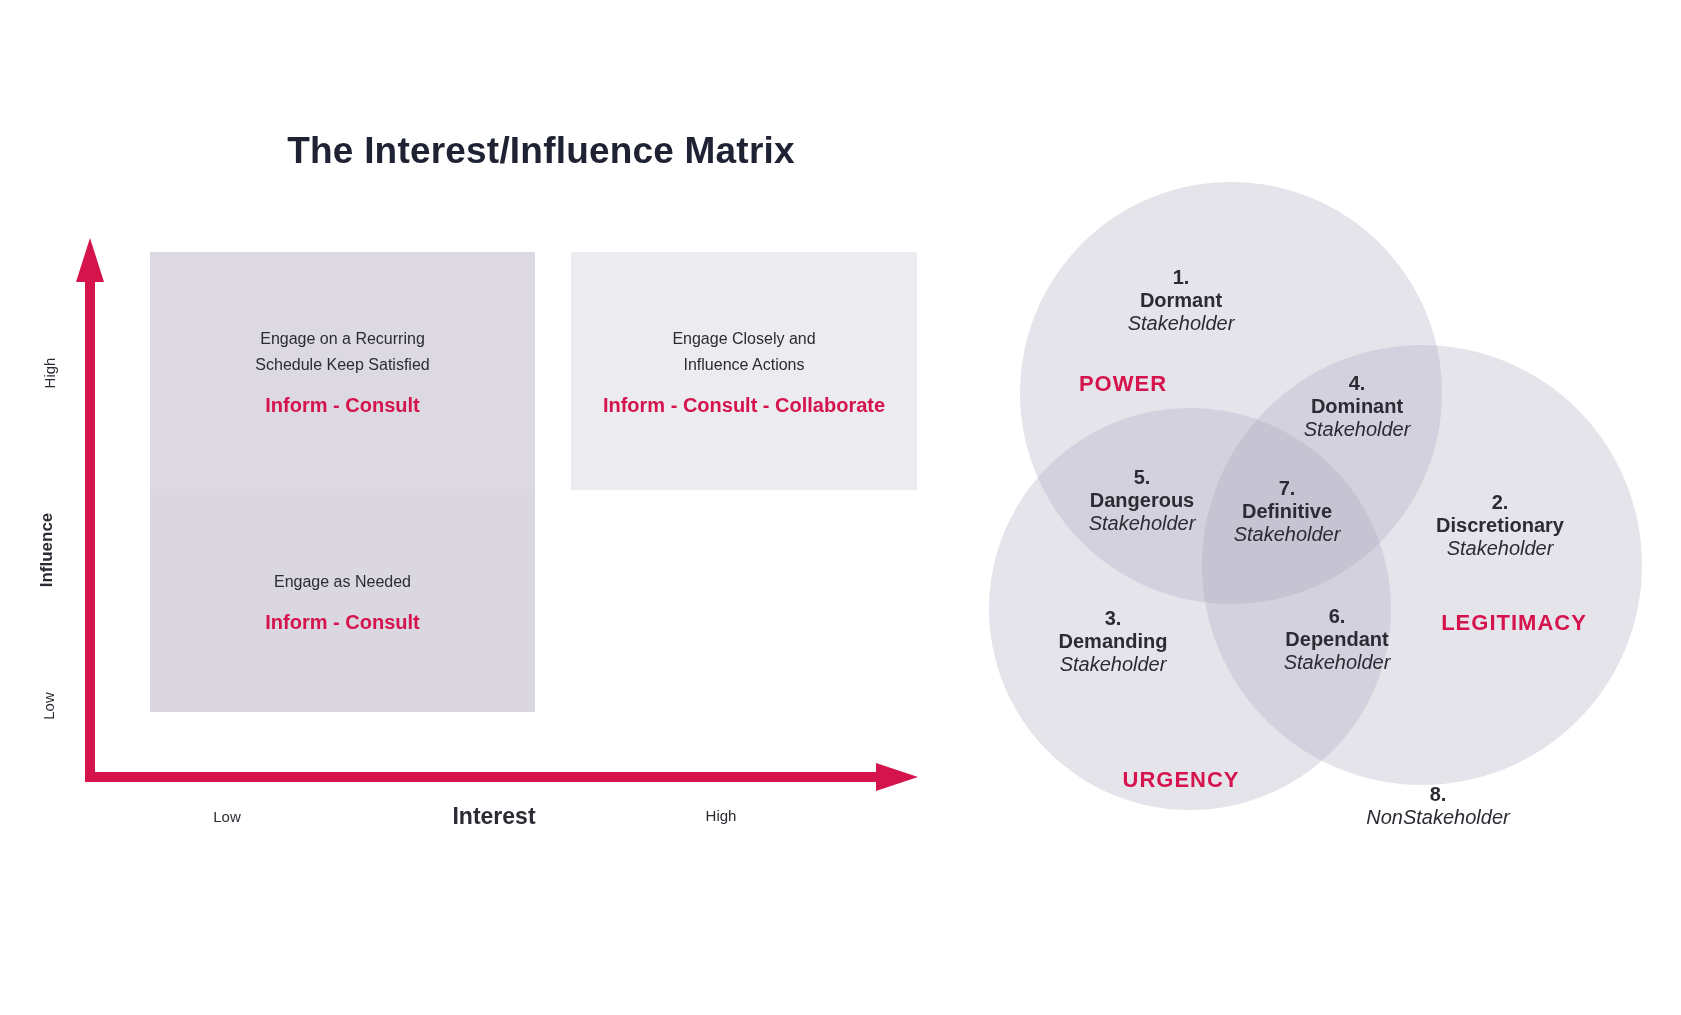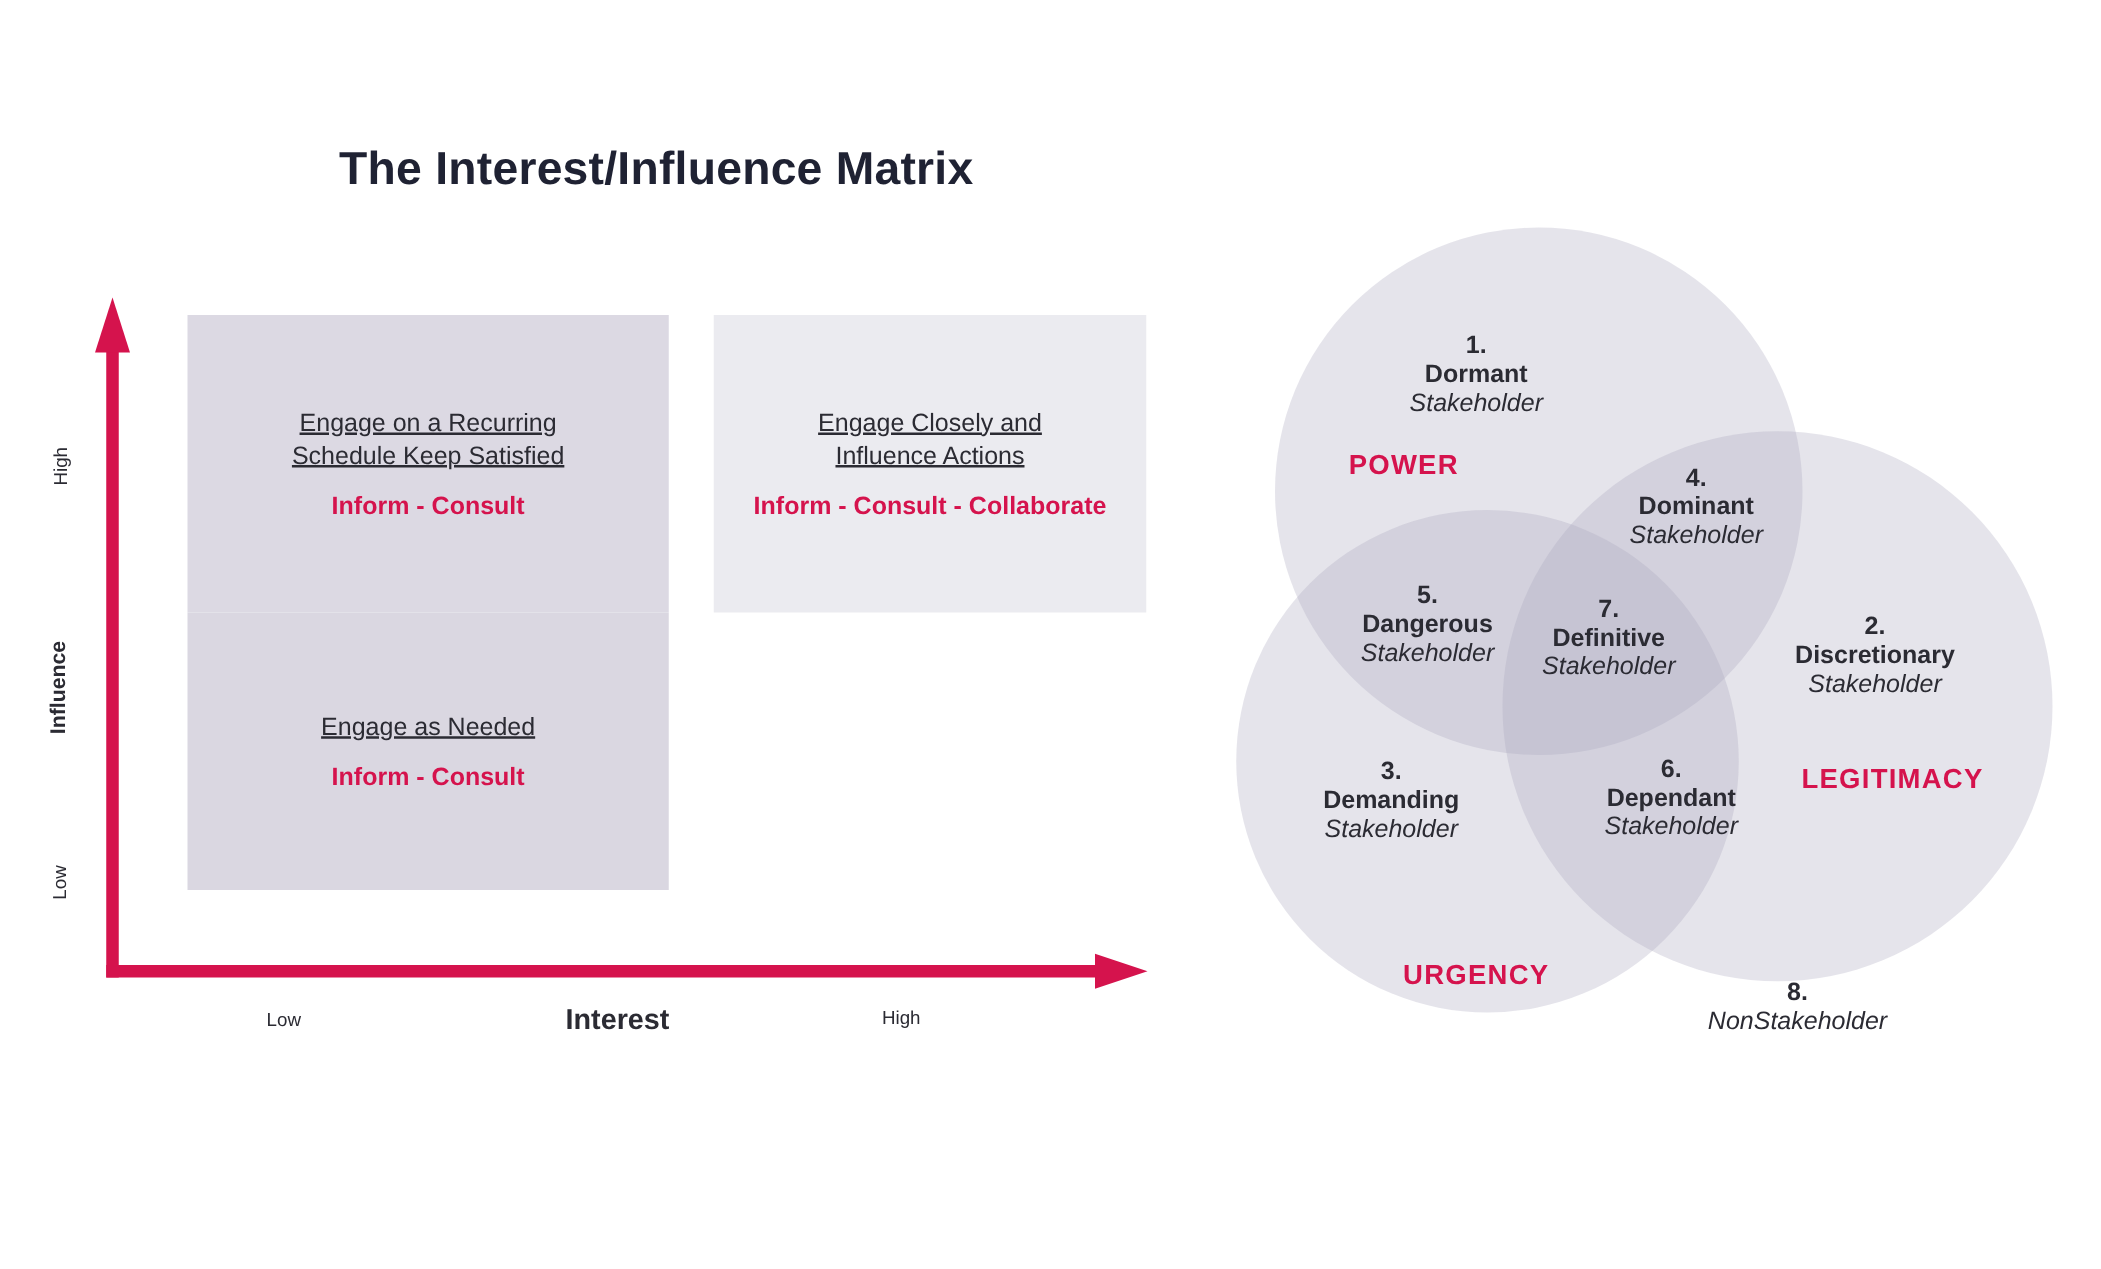--- a/index.html
+++ b/index.html
@@ -9,34 +9,34 @@
     --q-tl:#dcd9e3;
     --q-tr:#ebebf0;
     --q-bl:#b6b2c3;
     --q-br:#dad7e1;
     --venn:#aaa6bd;
   }
   html,body{margin:0;padding:0;background:#ffffff;}
   body{font-family:"Liberation Sans", sans-serif;}
   .canvas{position:relative;width:1681px;height:1015px;background:#fff;overflow:hidden;}
 
-  .title{position:absolute;top:114px;margin:0;font-size:37px;font-weight:700;
+  .title{position:absolute;top:114px;margin:16px;font-size:37px;font-weight:700;
          color:var(--navy);text-align:center;letter-spacing:.2px;}
   #matrix-title{left:145px;width:760px;}
   #salience-title{left:966px;width:700px;}
 
   
   .matrix{position:absolute;left:150px;top:252px;width:767px;height:460px;
           display:grid;grid-template-columns:385px 382px;grid-template-rows:238px 222px;}
   .quad{display:flex;flex-direction:column;align-items:center;justify-content:center;text-align:center;}
   .quad.tl{background:var(--q-tl);}
   .quad.tr{background:var(--q-tr);margin-left:36px;}
   .quad.bl{background:var(--q-bl);}
   .quad.br{background:var(--q-br);}
-  .q-lines{font-size:20px;line-height:26px;color:var(--text);margin-bottom:16px;text-decoration:underline;}
+  .q-lines{font-size:16px;line-height:26px;color:var(--text);margin-bottom:16px;}
   .q-action{font-size:20px;font-weight:700;color:var(--red);}
 
   .axes{position:absolute;left:0;top:0;pointer-events:none;}
 
   .rot-label{position:absolute;transform:translate(-50%,-50%) rotate(-90deg);
              font-size:15px;color:var(--text);white-space:nowrap;}
   .rot-label.bold{font-weight:700;font-size:17px;}
   .h-label{position:absolute;transform:translate(-50%,-50%);font-size:15px;
            color:var(--text);white-space:nowrap;}
   .h-label.bold{font-weight:700;font-size:23px;}
@@ -49,21 +49,21 @@
   .venn-cat{position:absolute;transform:translate(-50%,-50%);color:var(--red);
             font-weight:700;font-size:22px;letter-spacing:1px;white-space:nowrap;}
   #region-1{left:1181px;top:300px;}
   #region-2{left:1500px;top:525px;}
   #region-3{left:1113px;top:641px;}
   #region-4{left:1357px;top:406px;}
   #region-5{left:1142px;top:500px;}
   #region-6{left:1337px;top:639px;}
   #region-7{left:1287px;top:511px;}
   #region-8{left:1438px;top:806px;}
-  #power-label{left:1123px;top:372px;}
+  #power-label{left:1123px;top:384px;}
   #legitimacy-label{left:1514px;top:623px;}
   #urgency-label{left:1181px;top:780px;}
 </style>
 </head>
 <body>
 
 <div class="canvas">
 
   <h1 class="title" id="matrix-title">The Interest/Influence Matrix</h1>
 

